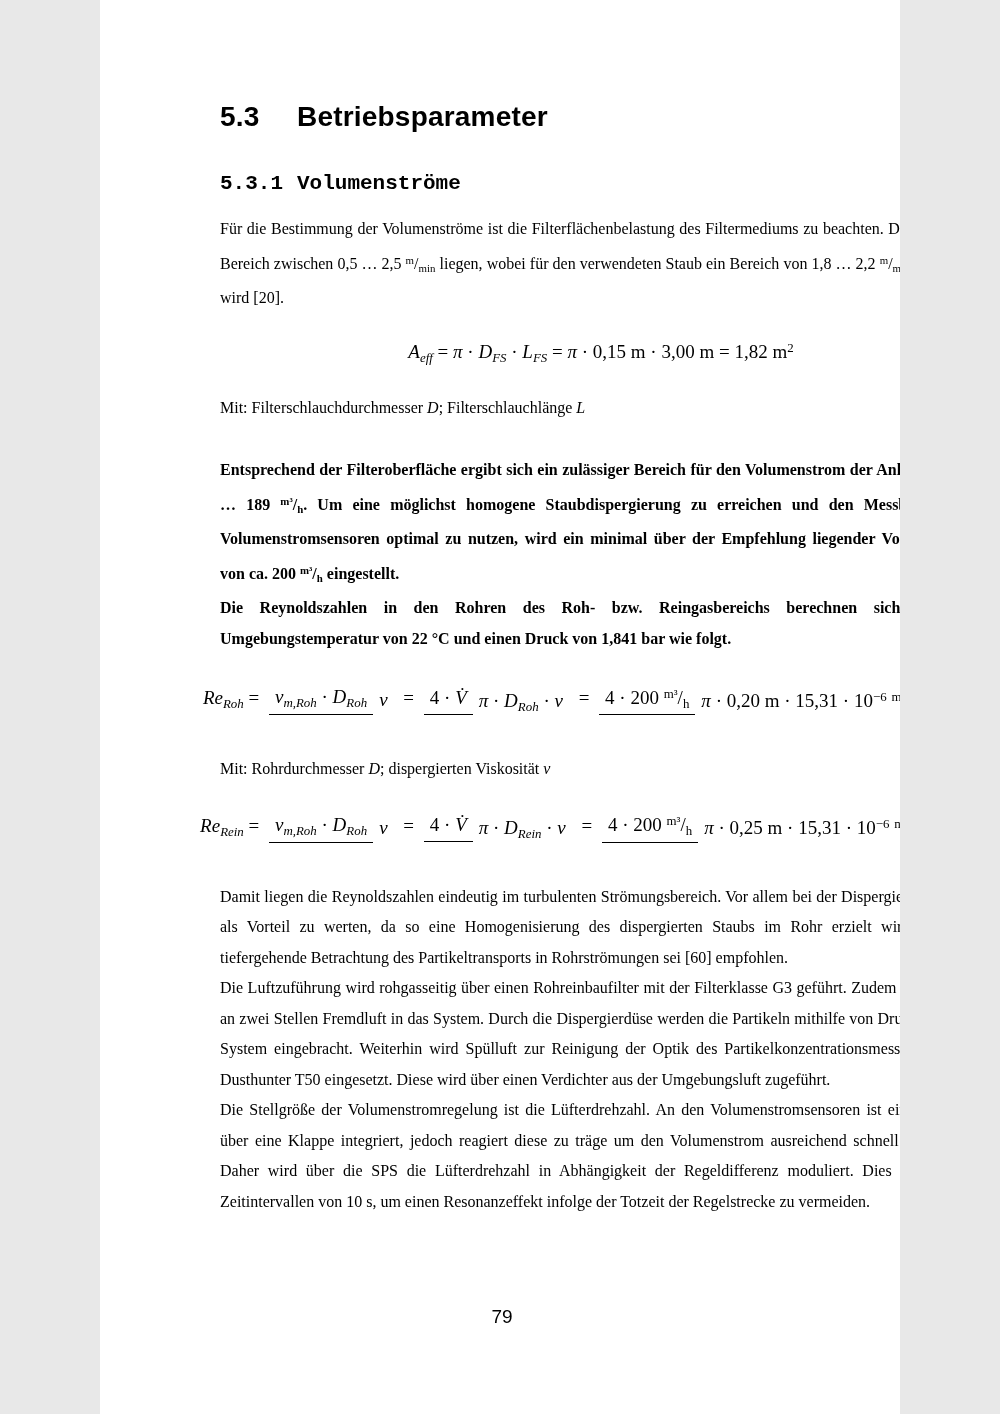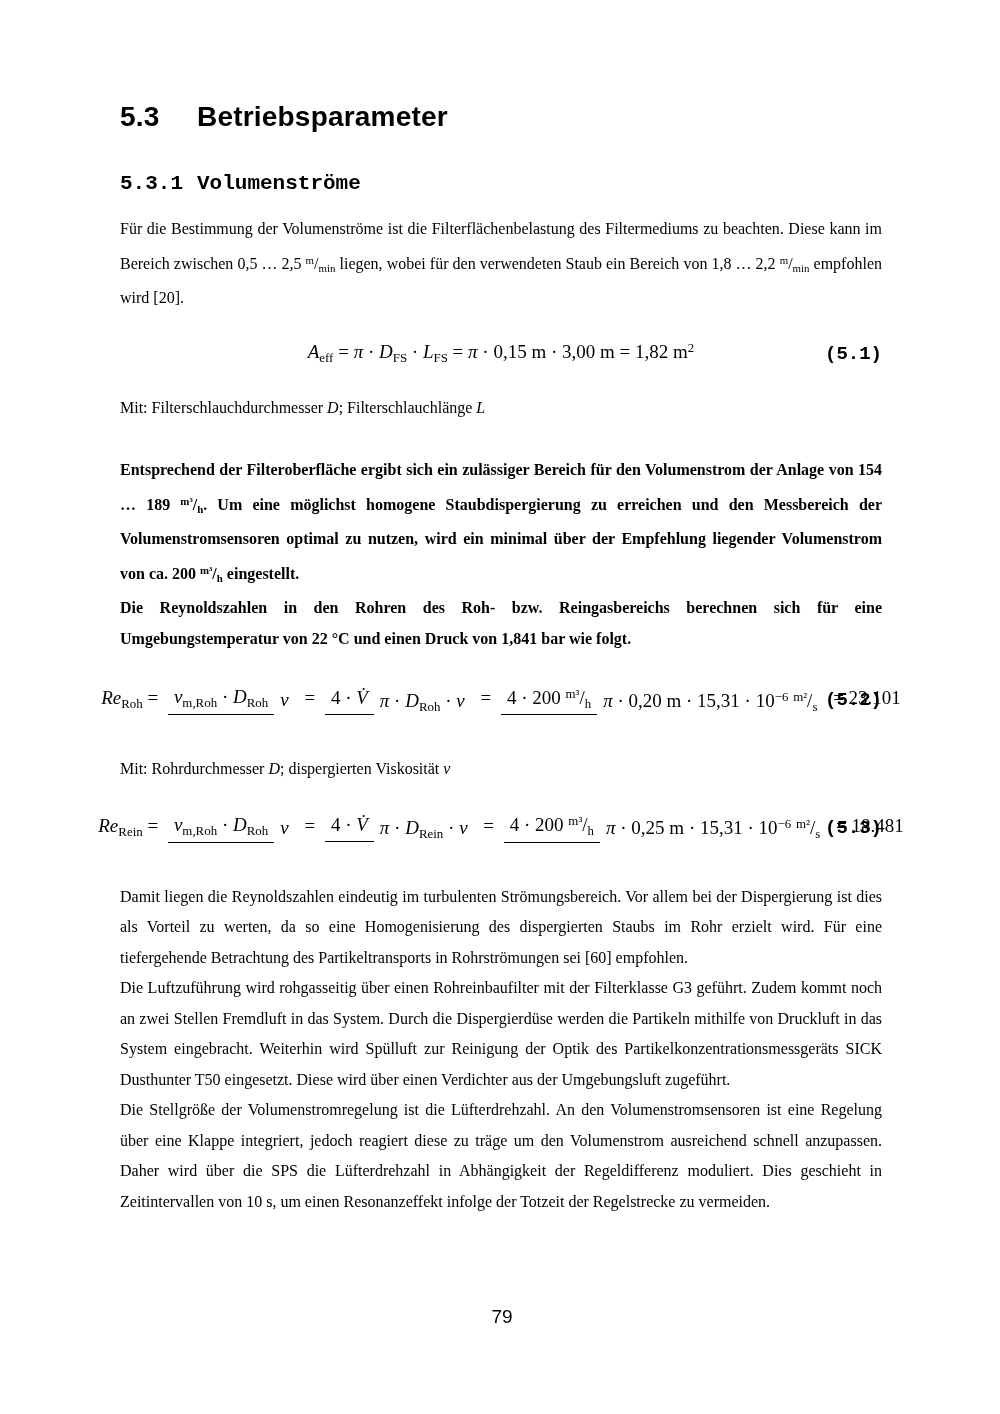--- a/index.html
+++ b/index.html
@@ -1,18 +1,18 @@
 <!DOCTYPE html>
 <html lang="de"><head>
 <meta charset="utf-8">
 <style>
   html,body{margin:0;padding:0;background:#e8e8e8;}
   .page{
     position:relative;
-    width:1000px;height:1414px;
+    width:800px;height:1414px;
     background:#ffffff;
     color:#000000;
     font-family:"Liberation Serif", serif;
     overflow:hidden;
     margin:0 auto;
   }
   .content{
     position:absolute;
     left:120px; top:0;
     width:762px;
@@ -71,21 +71,21 @@
     flex-direction:row;
     vertical-align:middle;
     text-align:center;
     margin:0 5px;
   }
   .num{display:block;padding:0 6px 3px 6px;border-bottom:1px solid #000;line-height:1.25;}
   .den{display:block;padding:3px 6px 0 6px;line-height:1.25;}
   .tk-i{font-style:italic;}
   .tk-sup{vertical-align:0.5em;font-size:68%;}
   .tk-sub{vertical-align:-0.25em;font-size:68%;}
-  .tk-isub{vertical-align:-0.3em;font-size:68%;}
+  .tk-isub{vertical-align:-0.3em;font-size:68%;font-style:italic;}
   .page-number{
     position:absolute;
     left:4px; right:0;
     top:1306px;
     text-align:center;
     font-family:"Liberation Sans", sans-serif;
     font-size:19px;
   }
 </style>
 </head>

